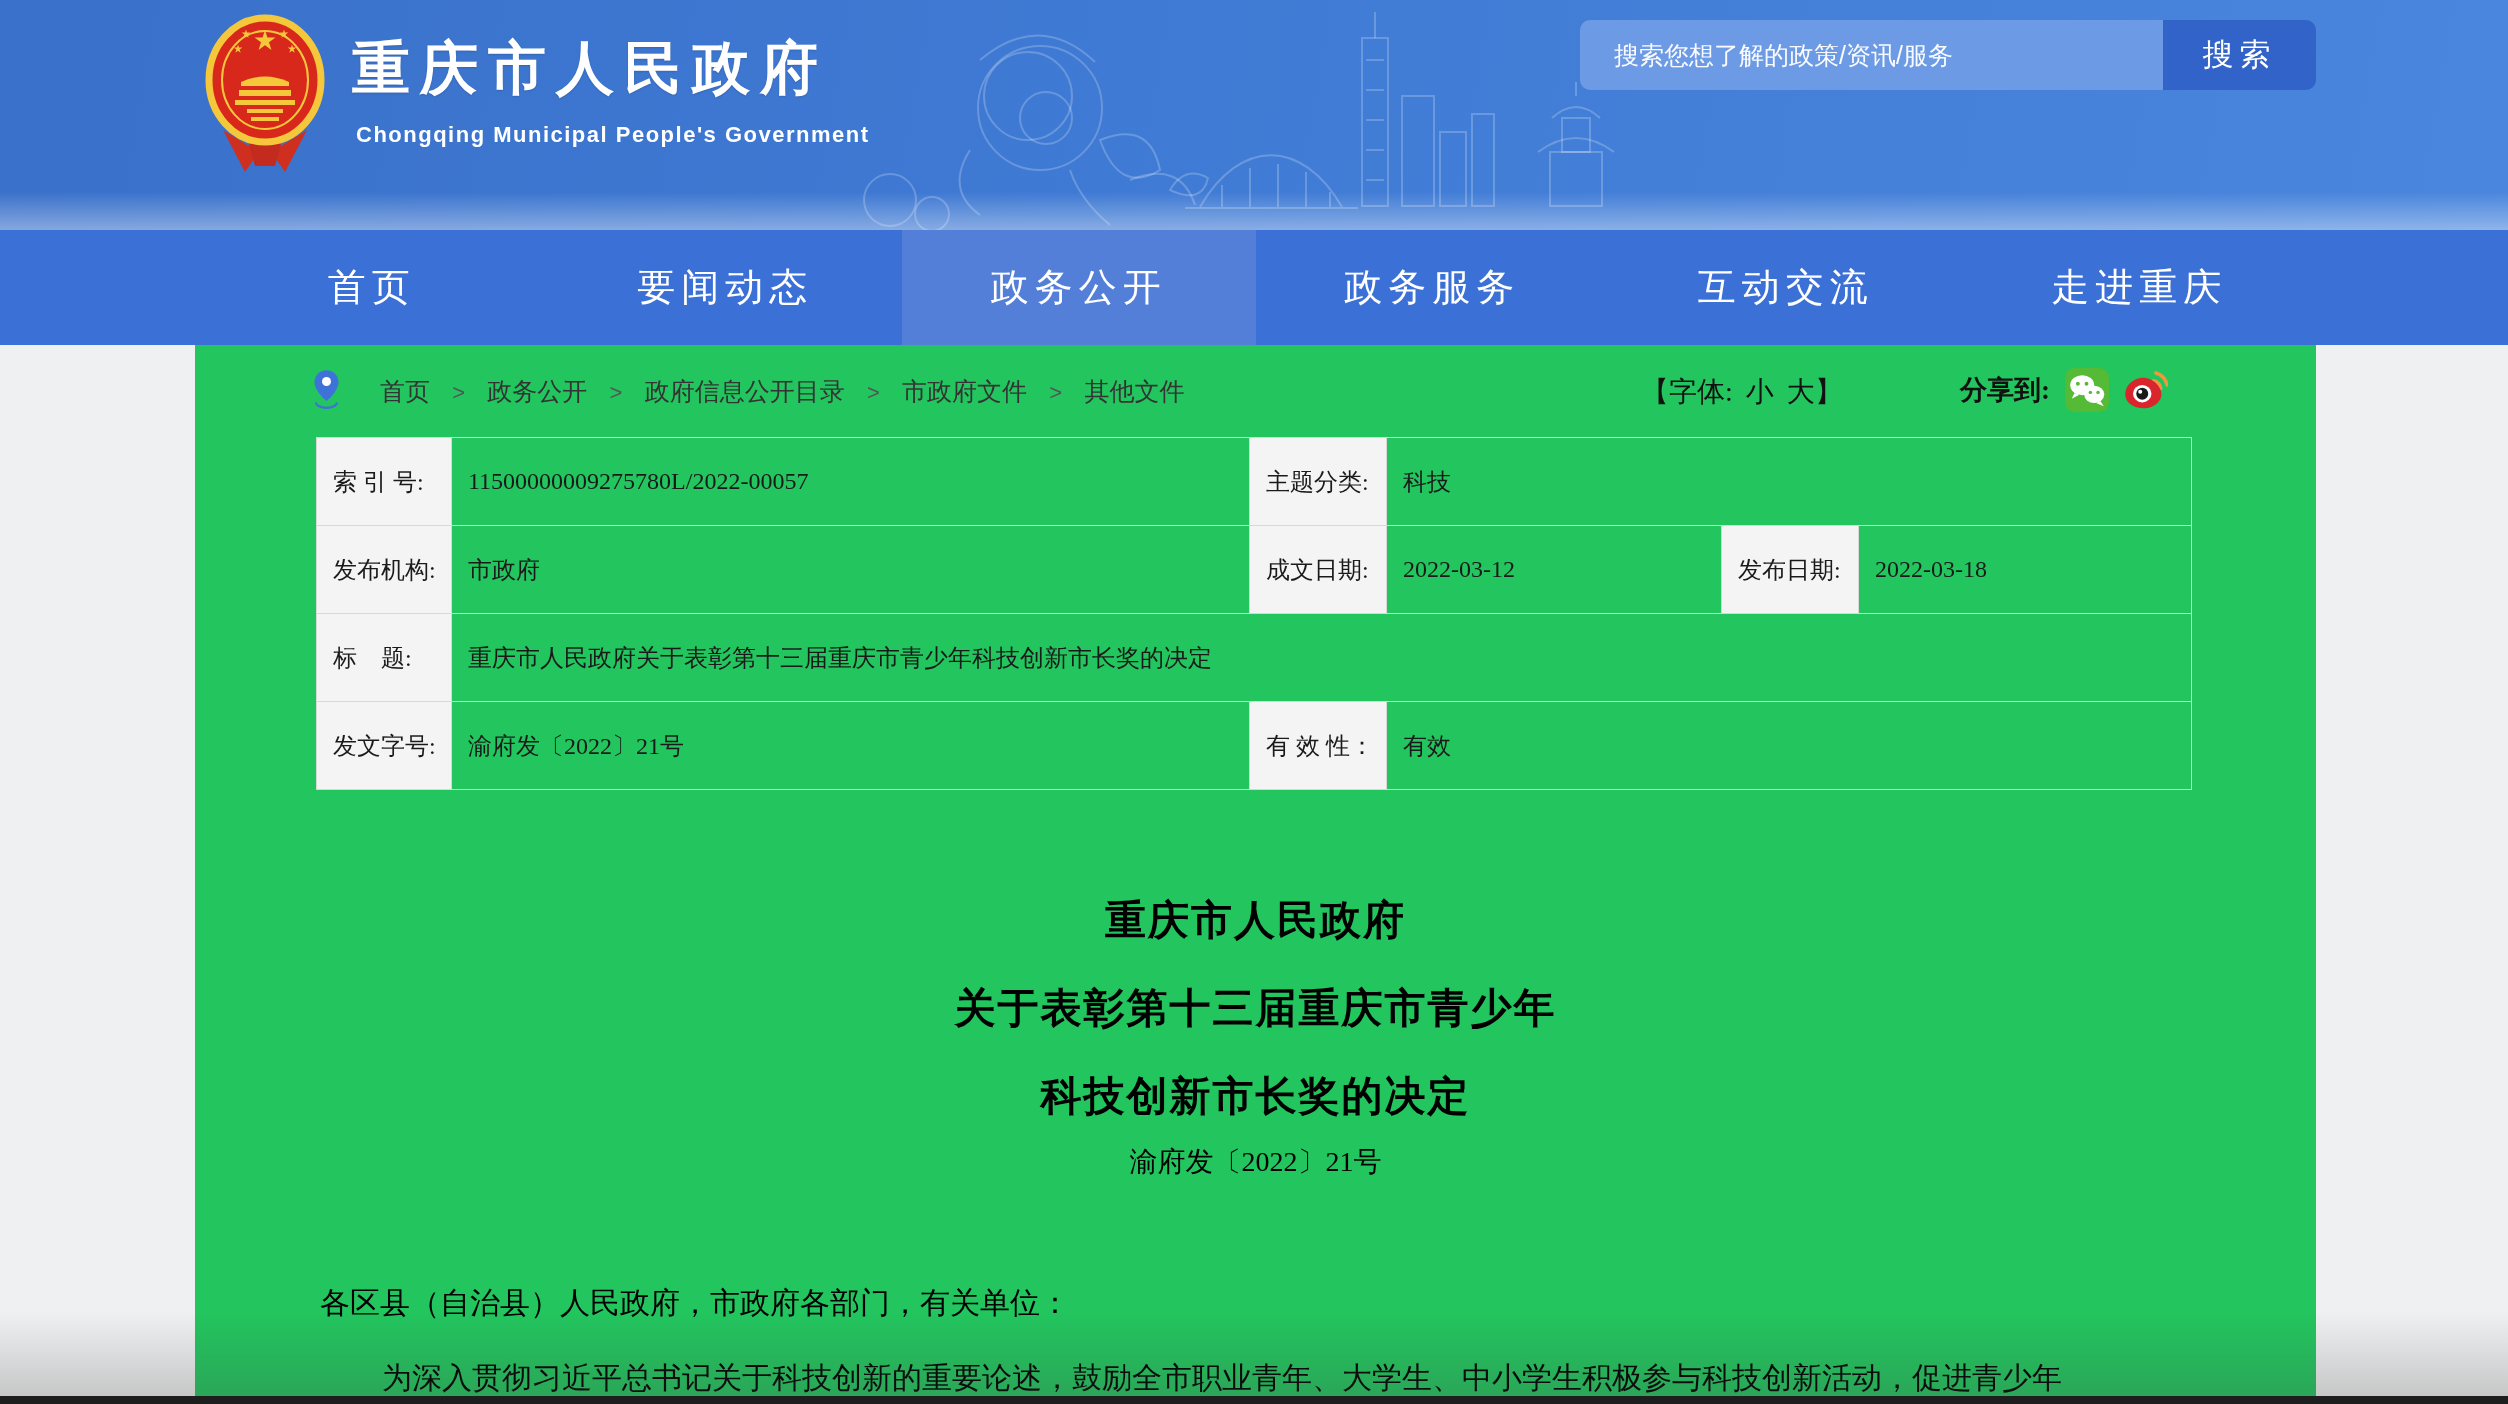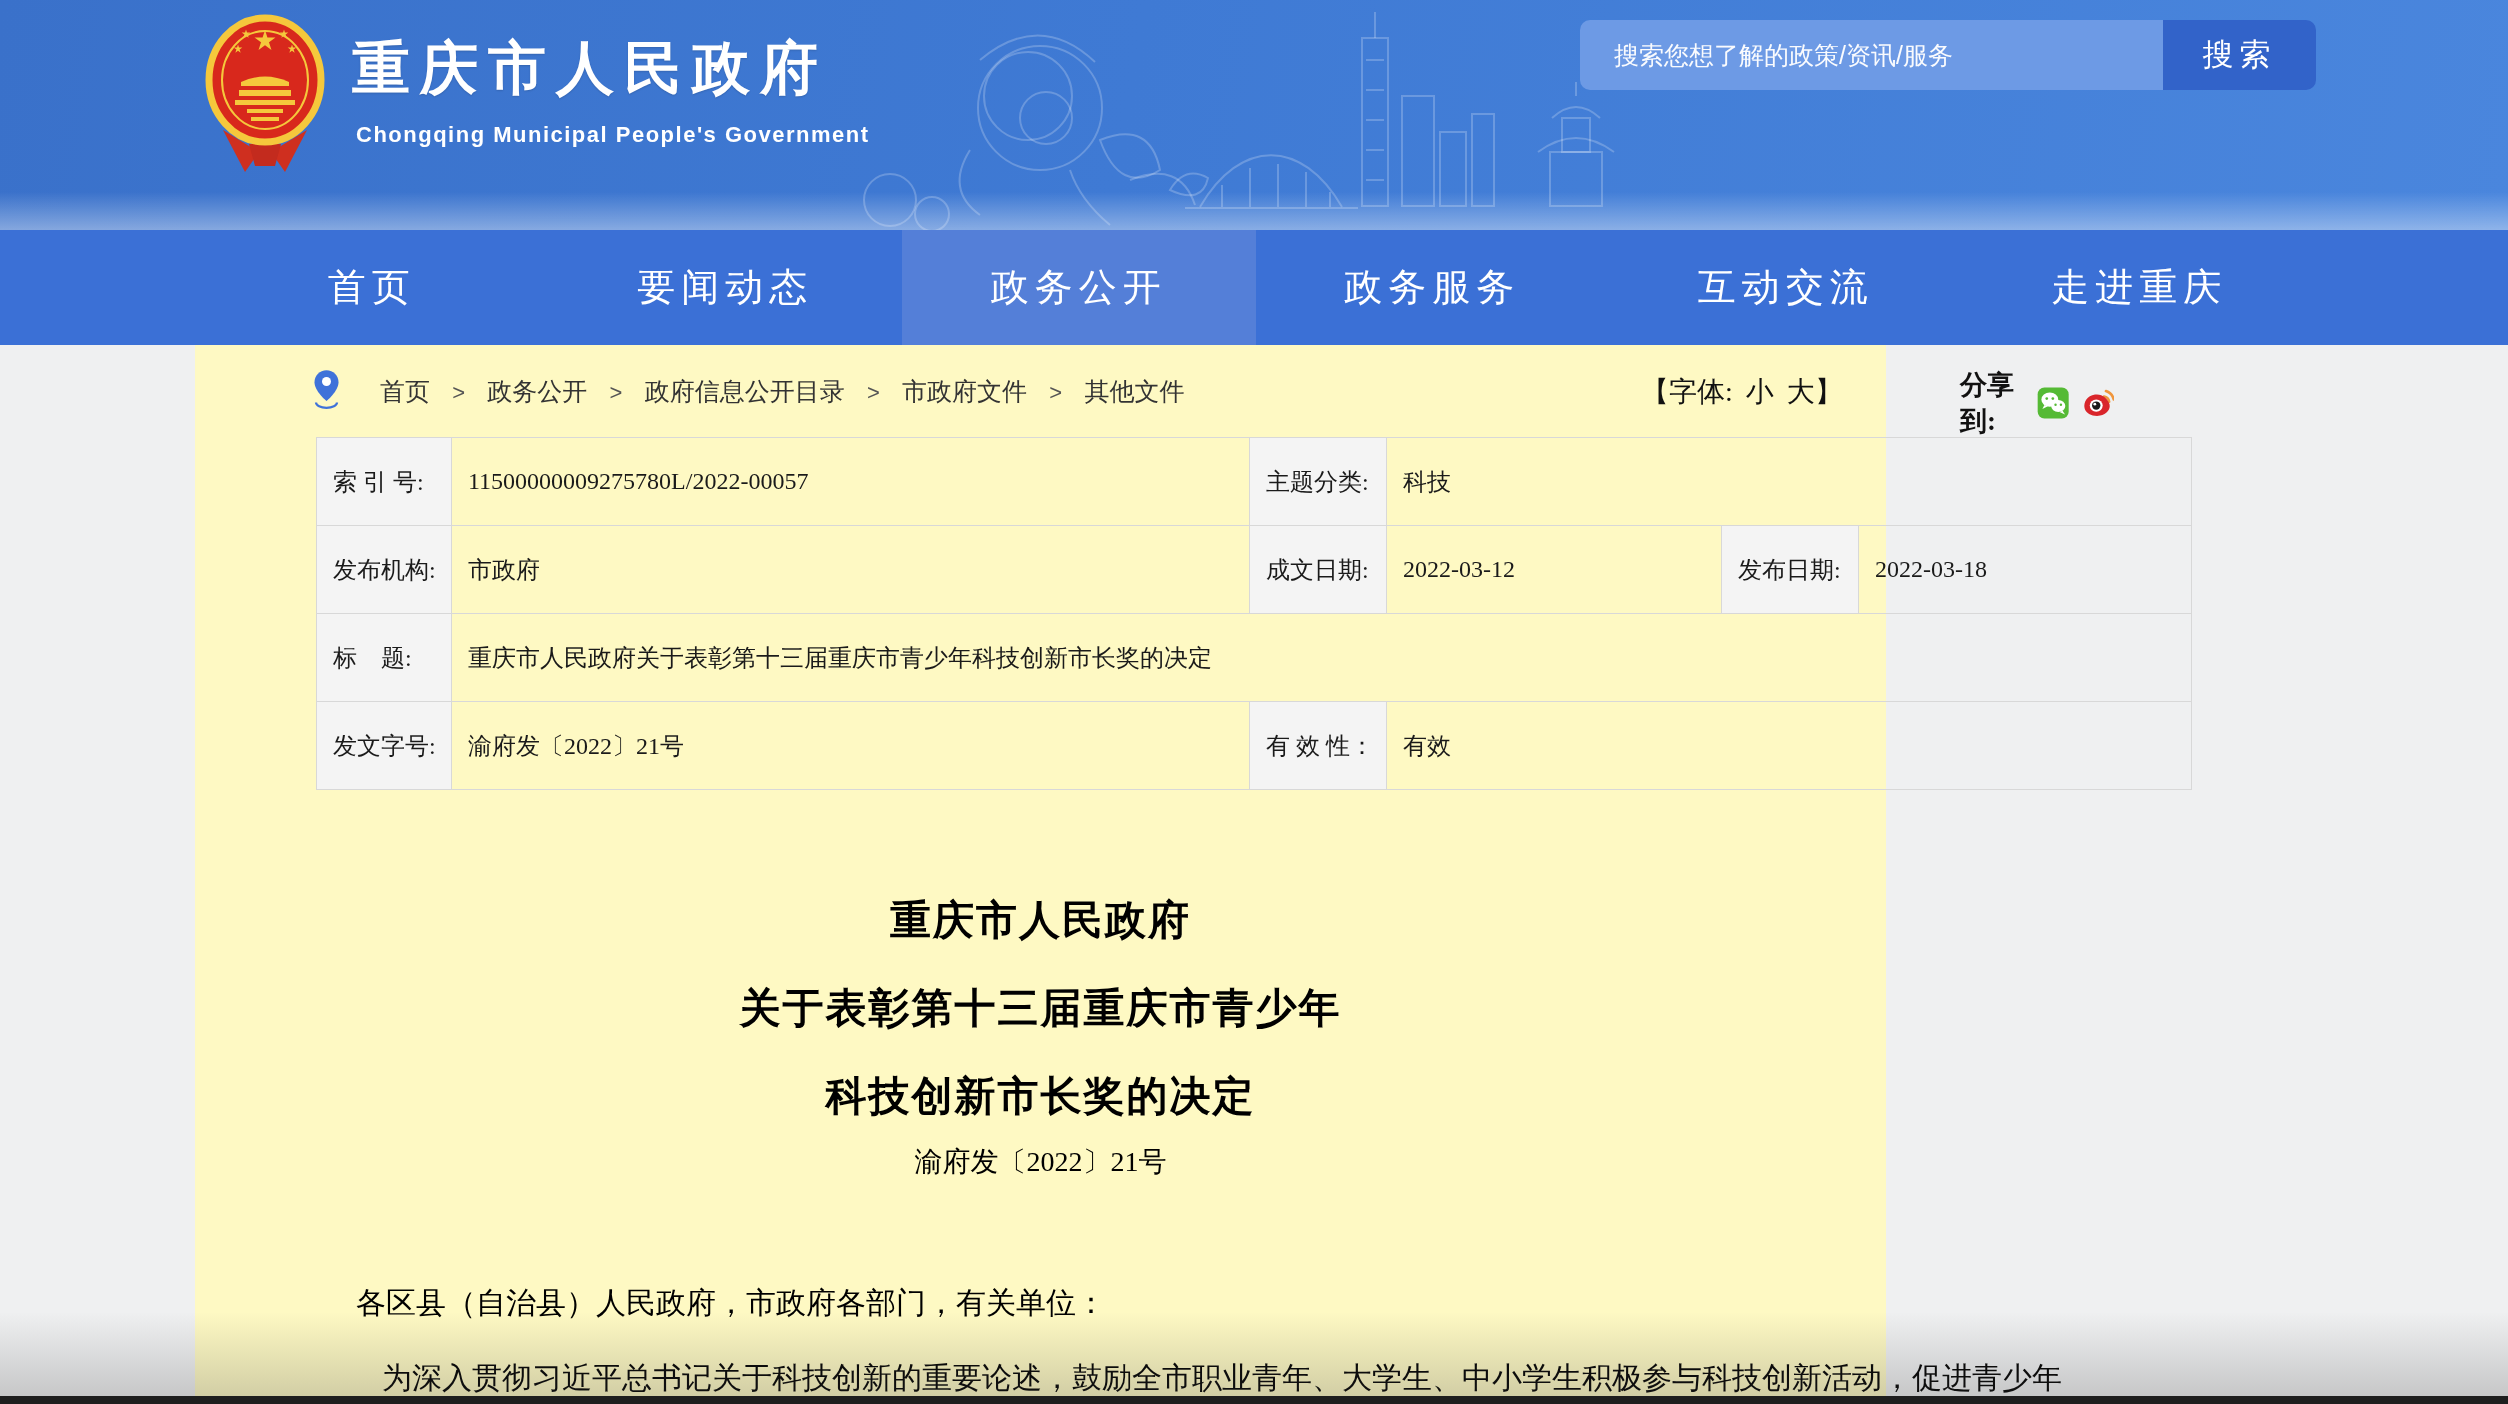--- a/index.html
+++ b/index.html
@@ -29,21 +29,21 @@
 
   
   .main-nav { position:absolute; left:0; top:230px; width:2508px; height:115px; background:#3b70d6; }
   .nav-inner { margin-left:195px; width:2121px; height:115px; display:flex; }
   .nav-item { flex:1; display:flex; align-items:center; justify-content:center; color:#fff;
               font-size:38px; letter-spacing:6px; cursor:pointer; white-space:nowrap;
               font-family:"Liberation Serif","DejaVu Serif",serif; }
   .nav-item.active { background:#547fd8; }
 
   
-  .content { position:absolute; left:195px; top:345px; width:1691px; height:1059px; background:#fef9c3;
+  .content { position:absolute; left:195px; top:345px; width:2121px; height:1059px; background:#22c55e;
              font-family:"Liberation Serif","DejaVu Serif",serif; }
 
   .crumb-row { position:relative; width:100%; height:92px; }
   .pin { position:absolute; left:118px; top:22px; width:27px; height:44px; }
   .crumbs { position:absolute; left:185px; top:30px; font-size:25px; color:#333; white-space:nowrap; }
   .crumb-link { cursor:pointer; }
   .crumb-sep { color:#555; margin:0 16px; font-family:"Liberation Sans",sans-serif; font-size:22px; }
   .font-ctrl { position:absolute; left:1446px; top:28px; font-size:28px; color:#111; white-space:nowrap; }
   .font-btn { cursor:pointer; margin-left:6px; }
   .share { position:absolute; left:1765px; top:22px; display:flex; align-items:center; }
@@ -54,21 +54,21 @@
                 table-layout:fixed; }
   .meta-table td { border:1px solid #d8d8d8; height:88px; font-size:24px; color:#1a1a1a;
                    padding-left:16px; vertical-align:middle; white-space:nowrap; overflow:hidden; }
   .meta-table td.lbl { background:#f4f4f4; }
 
   .doc-title { position:absolute; left:0; top:531px; width:100%; text-align:center; }
   .doc-title-line { font-size:41px; font-weight:bold; color:#000; line-height:88px; letter-spacing:2px; }
   .doc-number { font-size:28px; color:#000; line-height:40px; margin-top:2px; }
 
   .doc-body { position:absolute; left:125px; top:928px; width:1878px; color:#000; }
-  .salutation { font-size:30px; line-height:60px;margin-left:36px; }
+  .salutation { font-size:30px; line-height:60px; }
   .paragraph { font-size:30px; line-height:60px; text-indent:62px; margin-top:15px; }
 
   
   .bottom-shade { position:absolute; left:0; bottom:8px; width:2508px; height:84px; pointer-events:none;
                   background:linear-gradient(to bottom, rgba(80,80,80,0) 0%, rgba(70,70,70,0.24) 100%); }
   .bottom-bar { position:absolute; left:0; bottom:0; width:2508px; height:8px; background:#1e1e1e; }
 </style>
 </head>
 <body>
 

